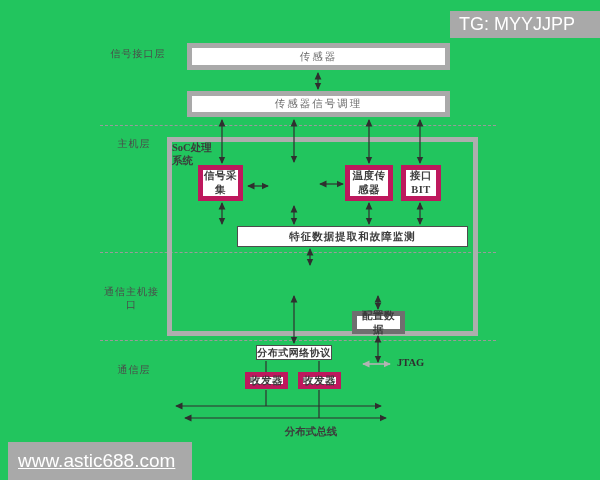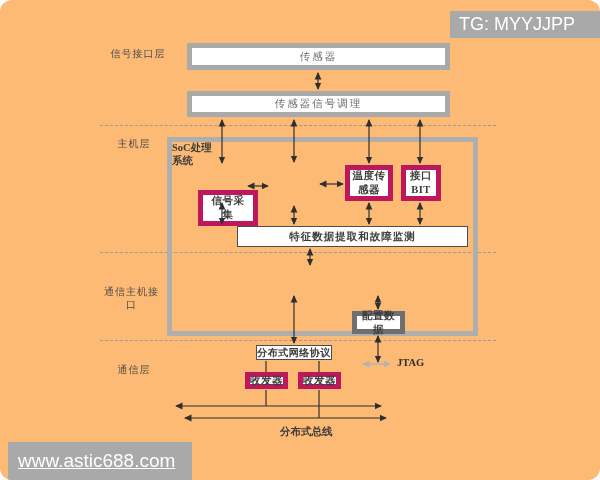--- a/index.html
+++ b/index.html
@@ -1,18 +1,18 @@
 <!DOCTYPE html>
 <html style="--wm-bg: #a9a9a9; --wm-text: #ffffff; --line: #2f2f2f; --jtag: #b3b3b3;"><head>
 <meta charset="utf-8">
 <style>
   html,body { margin:0; padding:0; background:#fff; }
   #canvas {
-    position:relative; width:600px; height:480px; background:#fdba74;
-    font-family:"Liberation Serif", serif; overflow:hidden;border-radius:12px;
+    position:relative; width:600px; height:480px; background:#22c55e;
+    font-family:"Liberation Serif", serif; overflow:hidden;
   }
   
   .wm {
     position:absolute; background:var(--wm-bg,#a9a9a9); color:var(--wm-text,#ffffff);
     font-family:"Liberation Sans", sans-serif; display:flex; align-items:center;
     box-sizing:border-box;
   }
   #wm-top { left:450px; top:11px; width:150px; height:27px; font-size:18px; padding-left:9px; }
   #wm-bottom { left:8px; top:442px; width:184px; height:38px; font-size:19px; padding-left:10px;text-decoration:underline; }
   
@@ -33,33 +33,33 @@
     display:flex; align-items:center; justify-content:center; text-align:center;
     color:#3c3c3c; font-size:10.5px; line-height:1.3; background:#fff;
   }
   .light { border-color:#a9a9a9; color:#6b6b6b; }
   .lighter { border-color:#bdbdbd; color:#7a7a7a; }
   .bold { font-weight:600; letter-spacing:0.5px; }
   #b-sensor { left:187px; top:43px; width:263px; height:27px; letter-spacing:2px; }
   #b-cond   { left:187px; top:91px; width:263px; height:26px; letter-spacing:2px; }
   #b-soc    { left:167px; top:137px; width:311px; height:199px; border-color:#aeaeae; background:transparent; }
   #lbl-soc  { position:absolute; left:172px; top:141px; width:47px; font-size:10.5px; color:#3c3c3c; font-weight:600; line-height:1.25; text-align:left; }
-  #b-acq  { left:198px; top:165px; width:60px; height:36px;margin-top:25px; }
+  #b-acq  { left:198px; top:165px; width:45px; height:36px; }
   #b-cal  { left:270px; top:164px; width:48px; height:40px; }
   #b-temp { left:345px; top:165px; width:48px; height:36px; }
   #b-bit  { left:401px; top:165px; width:40px; height:36px; }
   .inner-label { width:37px; }
   #b-feat { left:193px; top:226px; width:231px; height:21px; border:1.4px solid #4c4c4c; letter-spacing:1px;margin-left:44px; }
   #b-cni  { left:191px; top:267px; width:236px; height:27px; letter-spacing:1px; }
   #b-cfg  { left:352px; top:311px; width:53px; height:23px; border-color:#6f6f6f; }
   #b-dnp  { left:256px; top:345px; width:76px; height:15px; border:1.3px solid #4c4c4c; font-size:10px; }
   #b-tx1  { left:245px; top:372px; width:43px; height:17px; }
   #b-tx2  { left:298px; top:372px; width:43px; height:17px; }
   #lbl-jtag { position:absolute; left:397px; top:357px; font-size:10.5px; font-weight:700; color:#2f2f2f; font-family:"Liberation Serif", serif; }
-  #lbl-bus  { position:absolute; left:280px; top:425px; width:62px; text-align:left; font-size:10.5px; font-weight:600; color:#3c3c3c; }
+  #lbl-bus  { position:absolute; left:280px; top:425px; width:62px; text-align:center; font-size:10.5px; font-weight:600; color:#3c3c3c; }
   
   #wires { position:absolute; left:0; top:0; pointer-events:none; }
   .ln  { stroke:var(--line,#2f2f2f); stroke-width:1.2; }
   .lng { stroke:var(--jtag,#b3b3b3); stroke-width:1.6; }
   .ah-b { fill:var(--line,#2f2f2f); }
   .ah-g { fill:var(--jtag,#b3b3b3); }
 </style>
 </head>
 <body>
 

